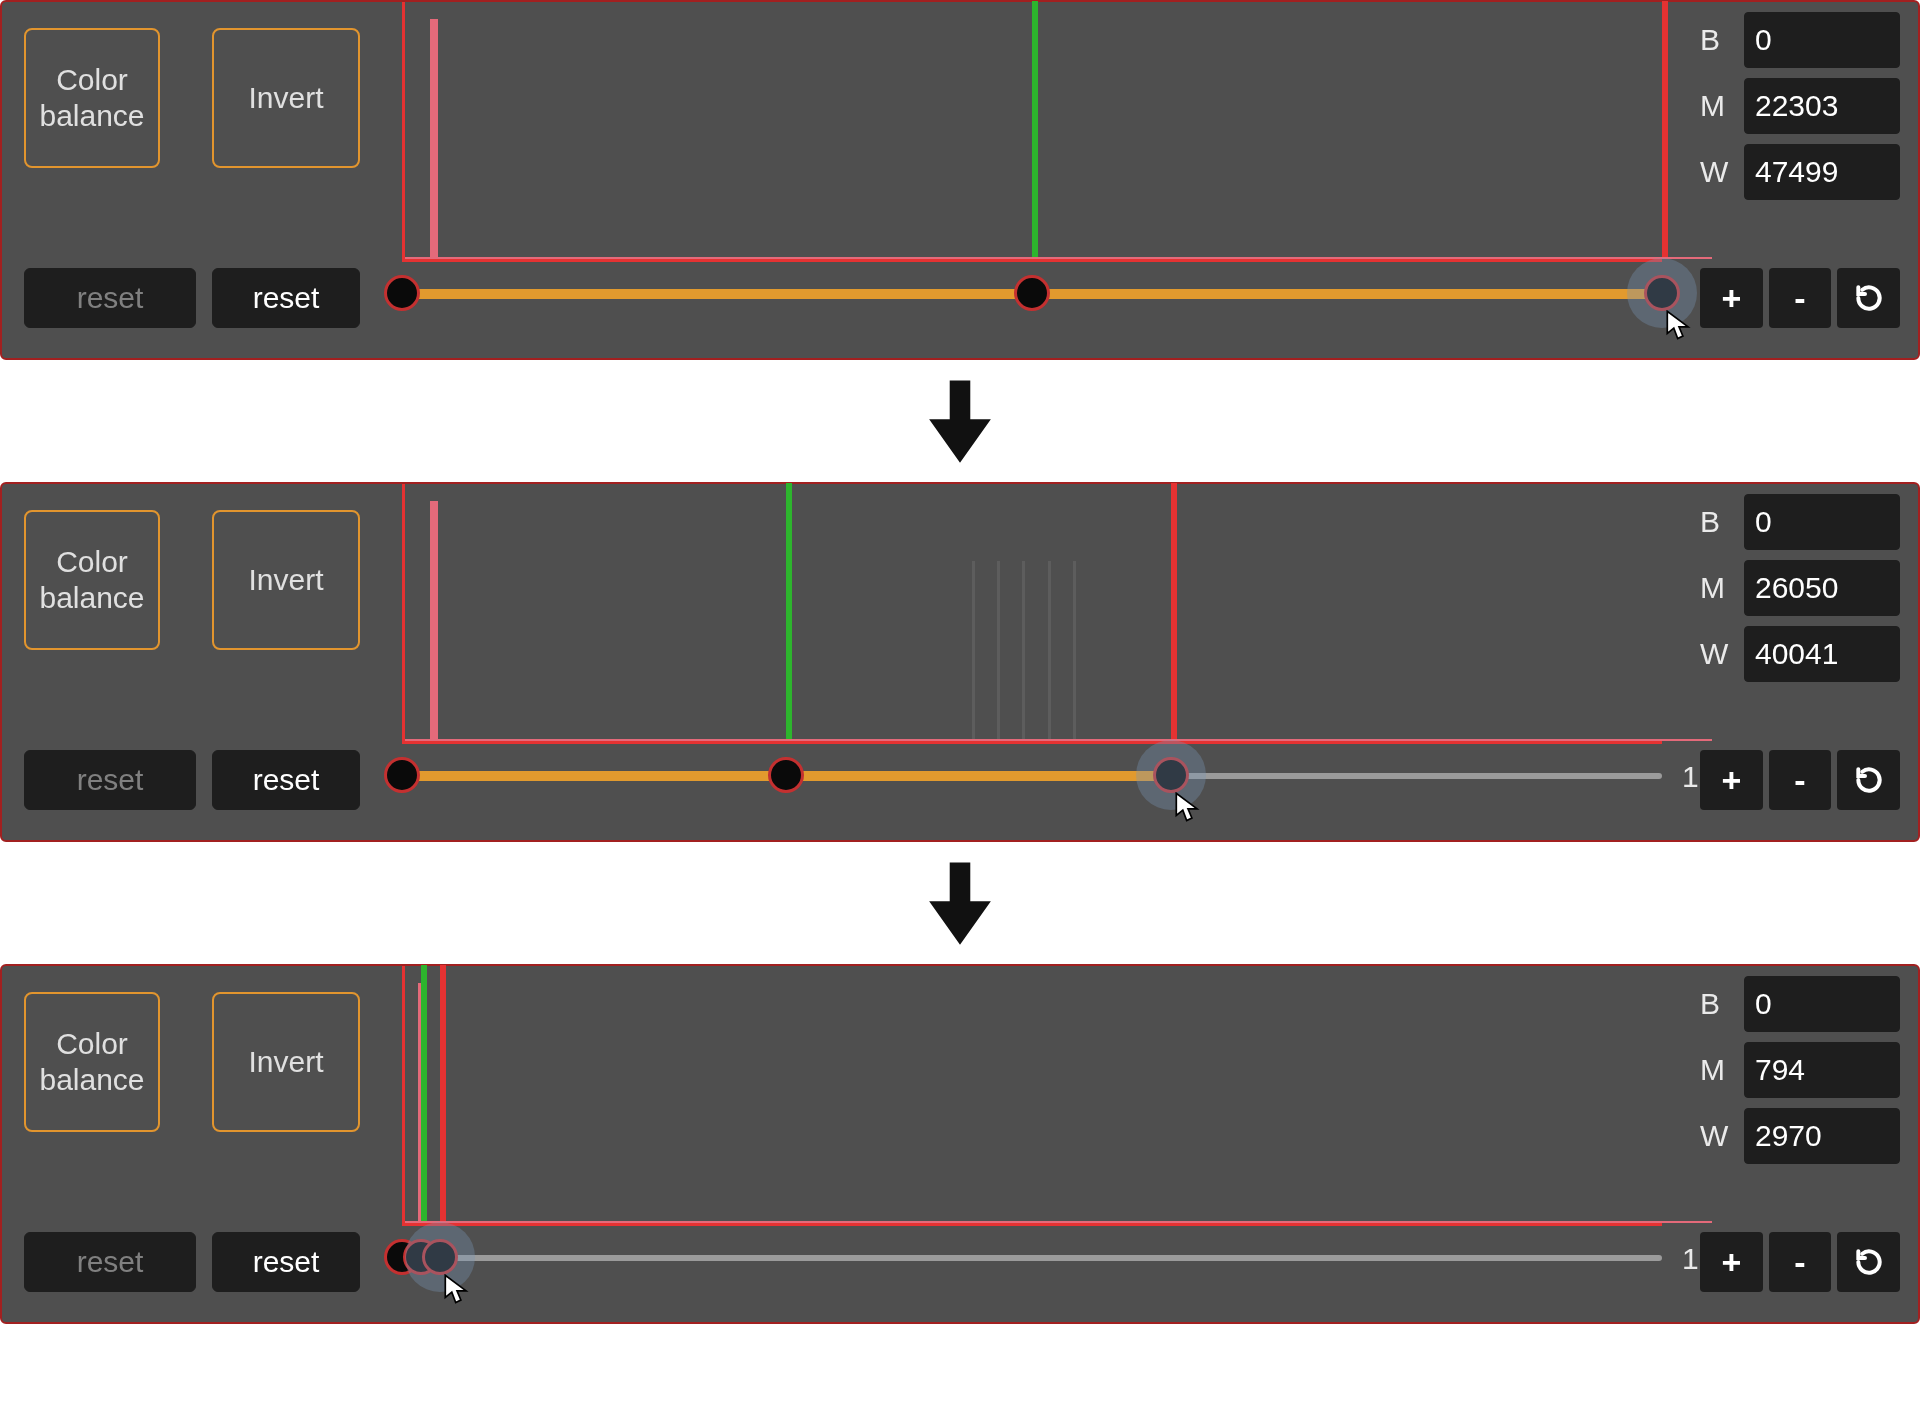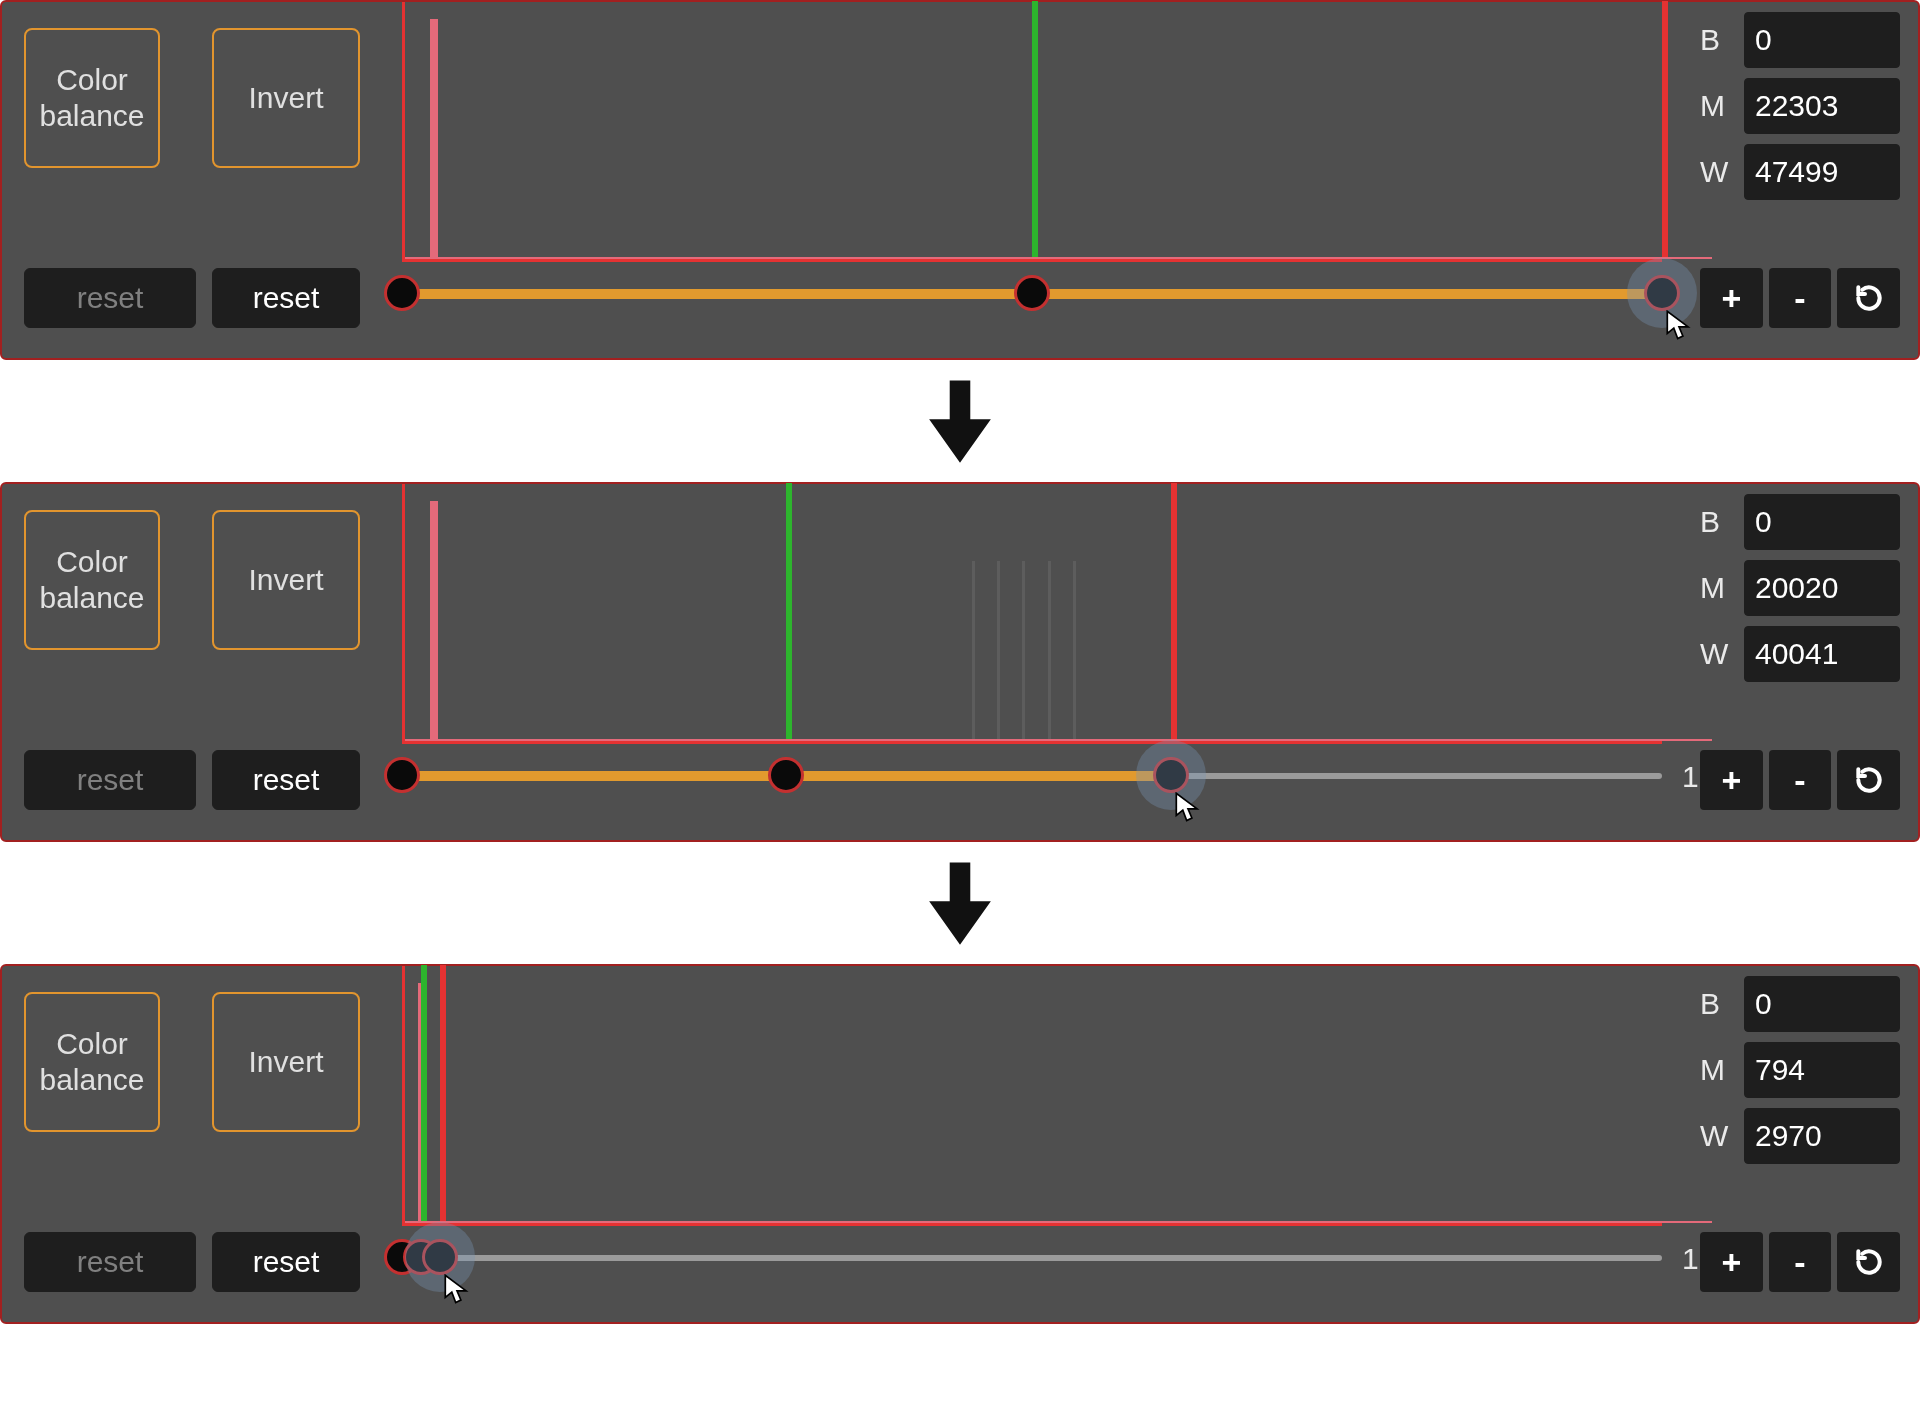--- a/index.html
+++ b/index.html
@@ -278,21 +278,21 @@
           <path d="M1 1 L1 18 L6 14 L9 22 L13 20 L10 13 L17 13 Z" fill="#fff" stroke="#000" stroke-width="1.3"></path>
         </svg>
       </div>
       <div class="right-col">
         <div class="field-row">
           <div class="field-label">B</div>
           <div class="field-input">0</div>
         </div>
         <div class="field-row">
           <div class="field-label">M</div>
-          <div class="field-input">20020</div>
+          <div class="field-input">26050</div>
         </div>
         <div class="field-row">
           <div class="field-label">W</div>
           <div class="field-input">40041</div>
         </div>
       </div>
       <div class="mini-controls">
         <div class="mini-btn">+</div>
         <div class="mini-btn">-</div>
         <div class="mini-btn redo">

